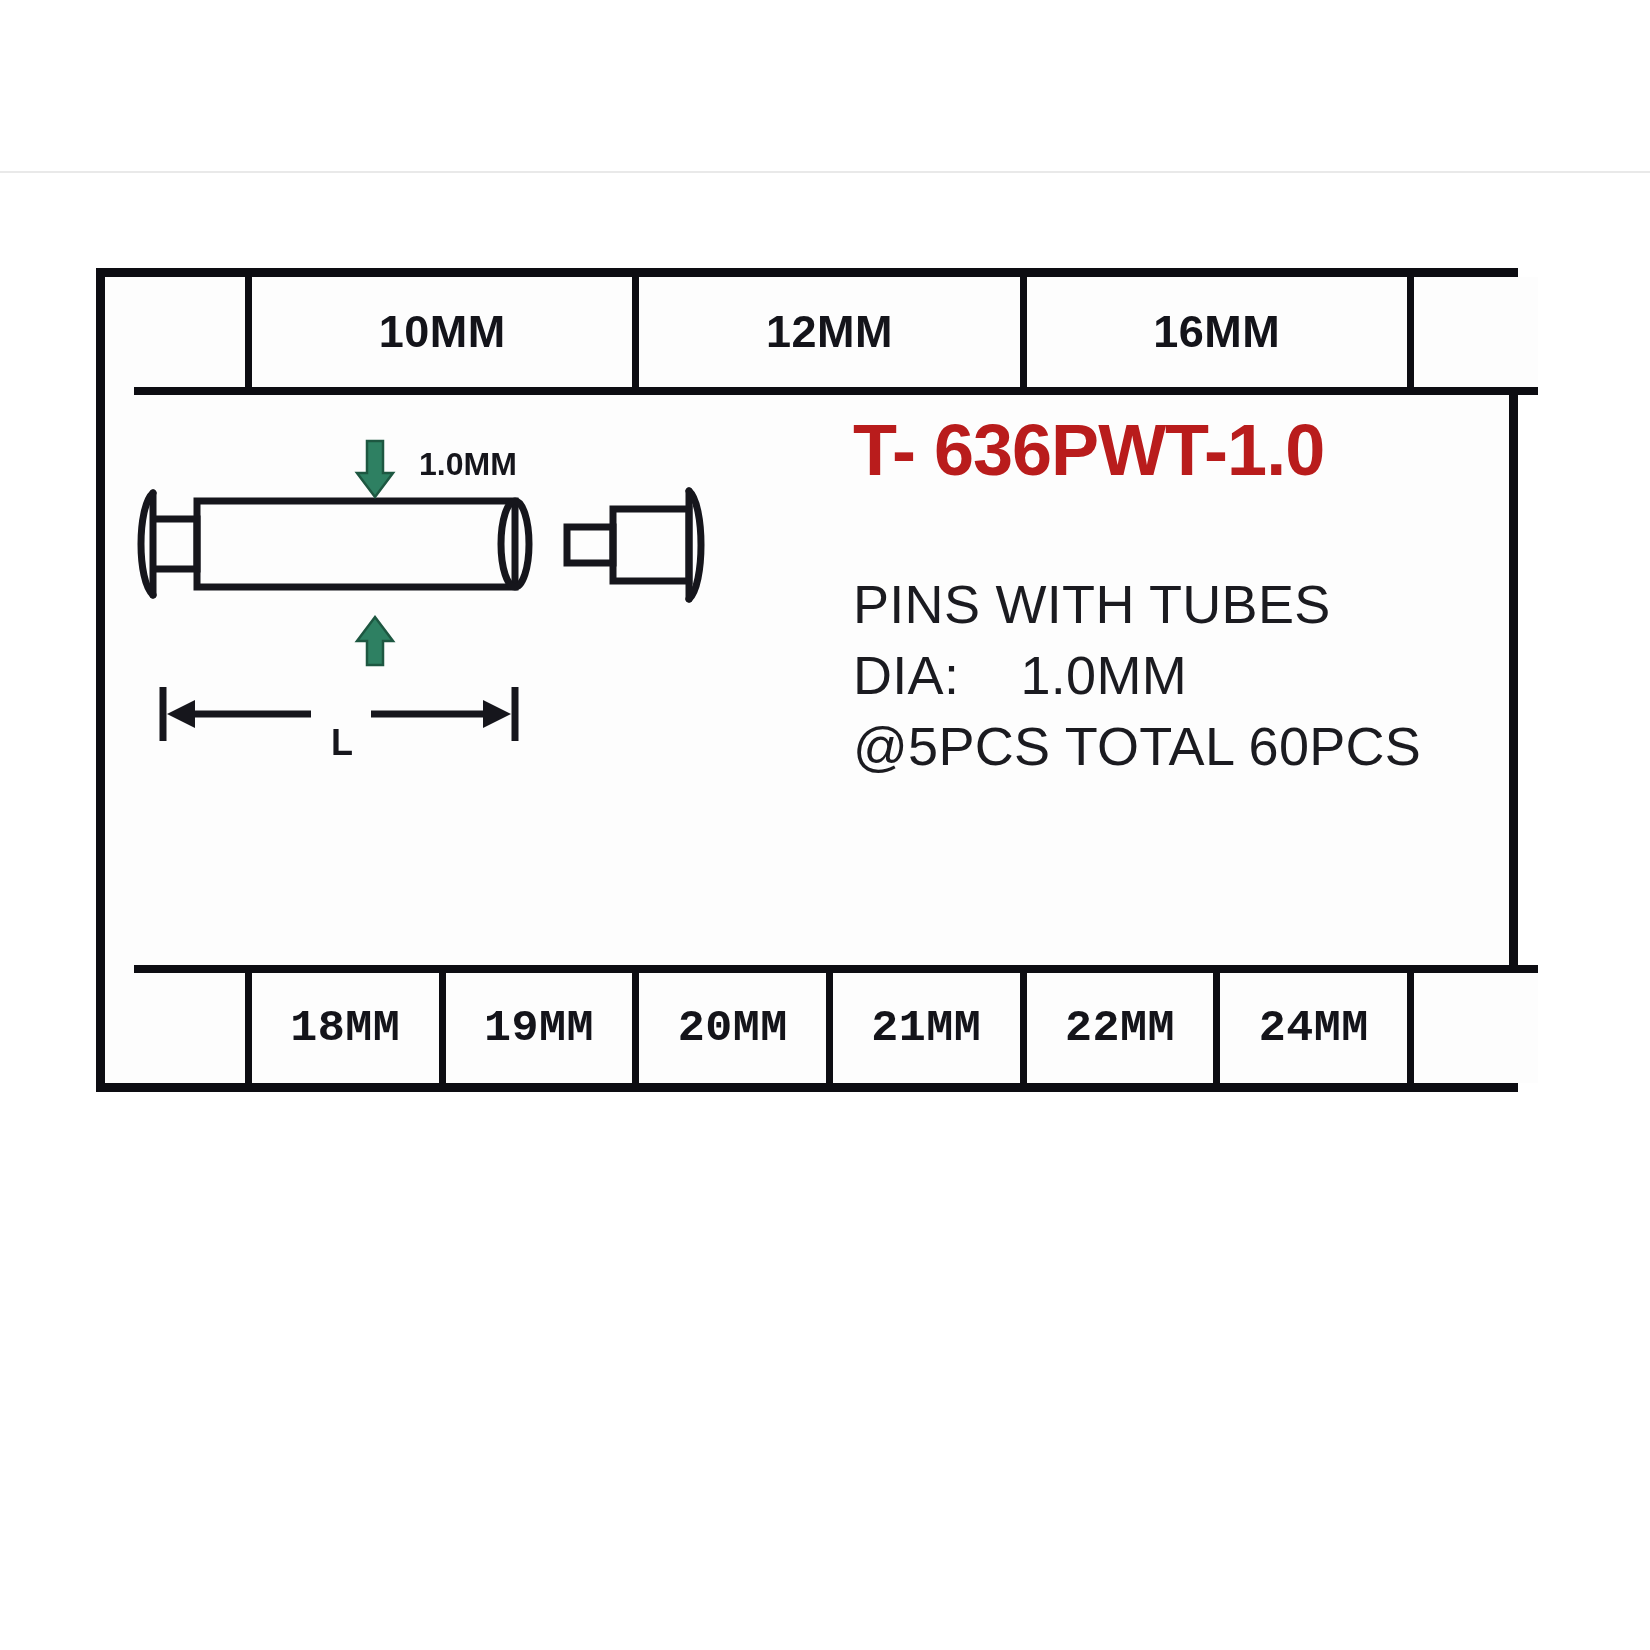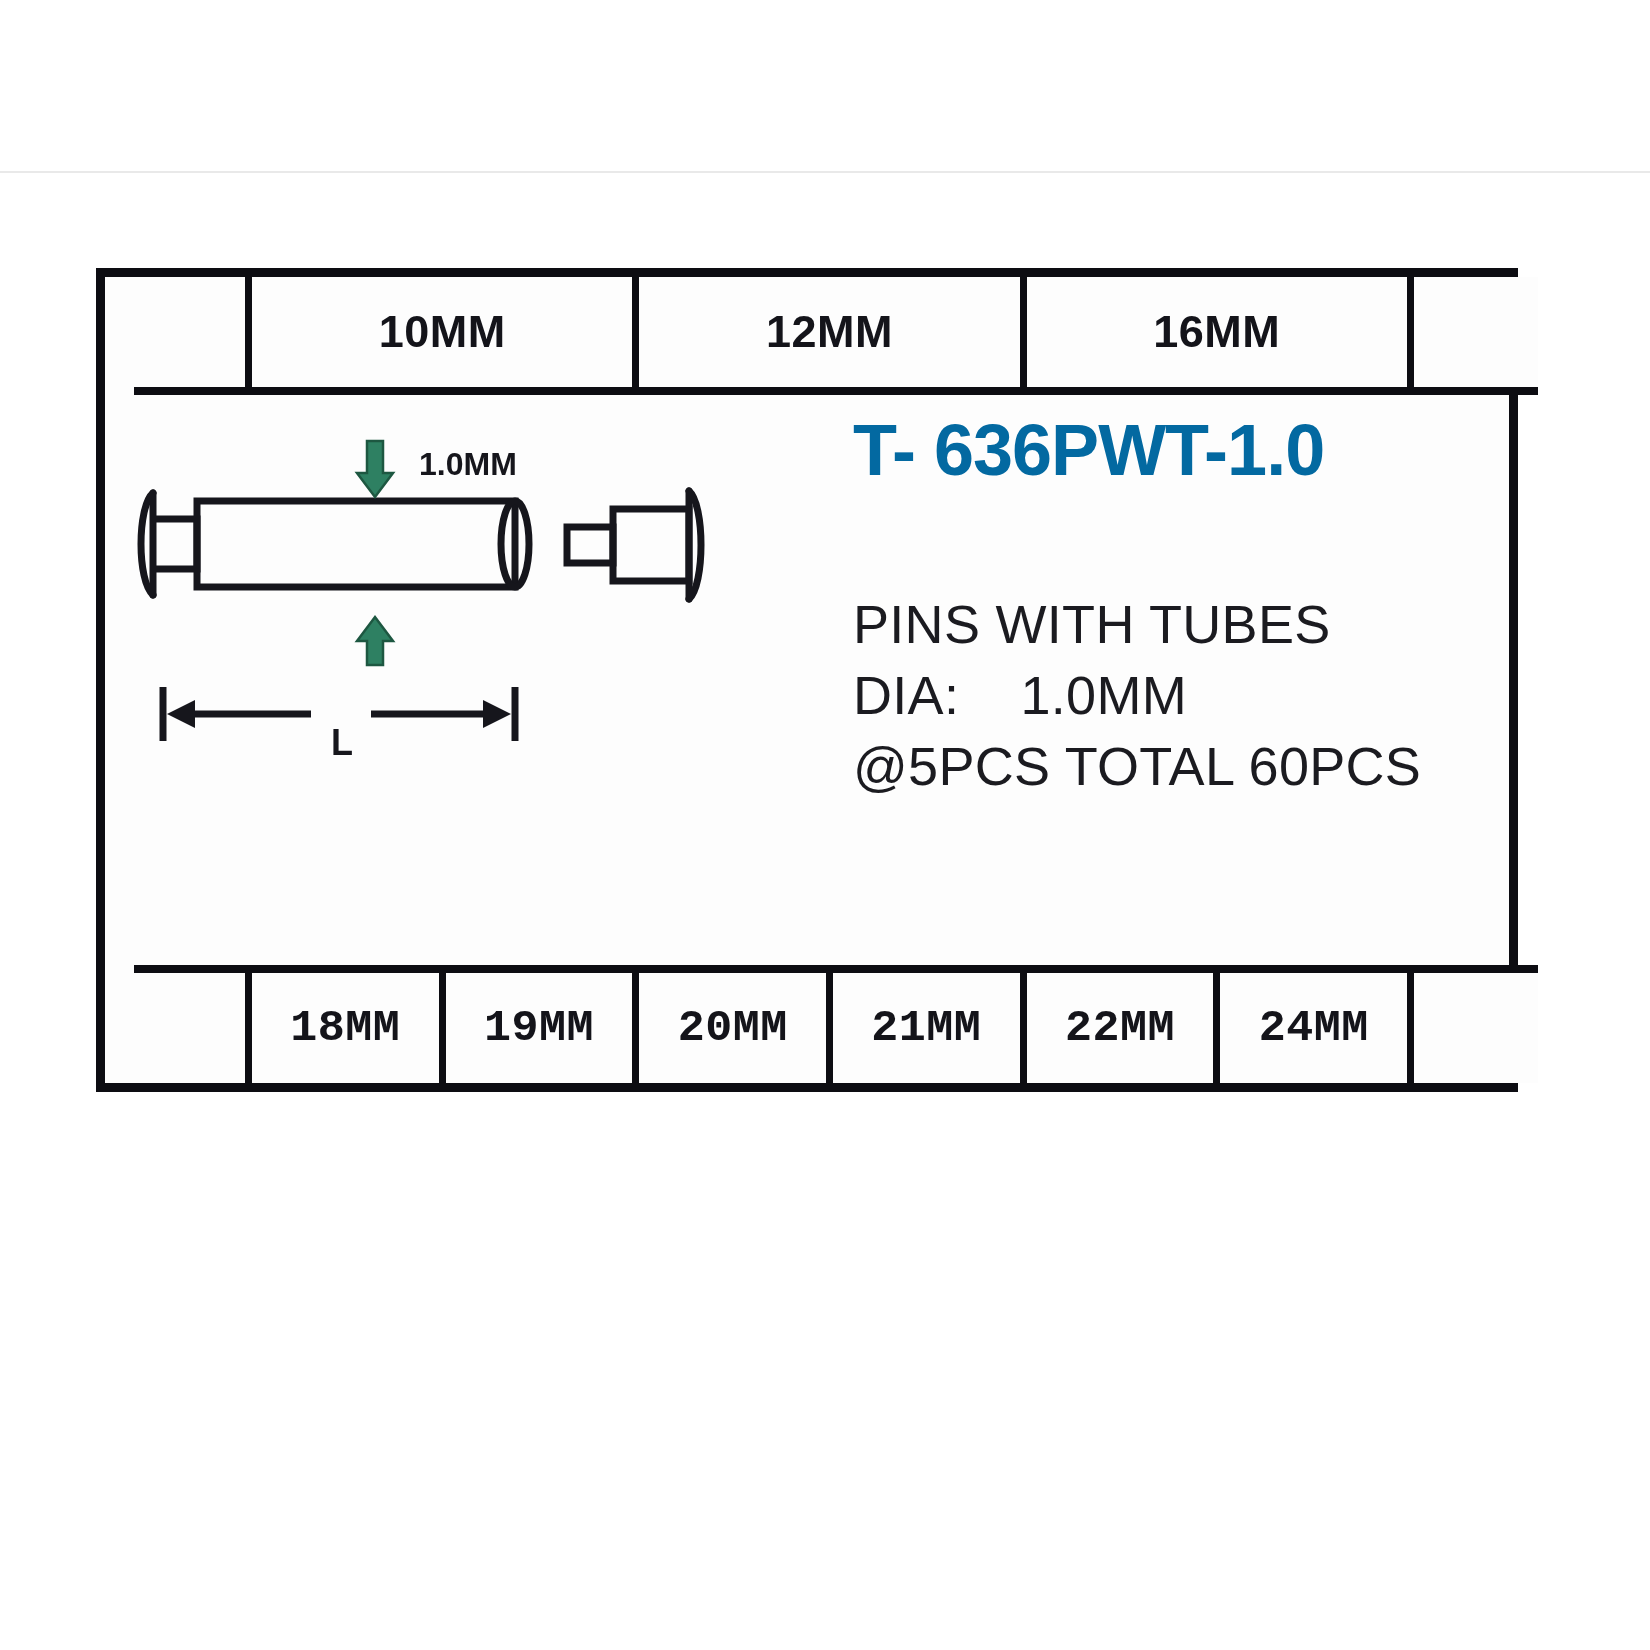--- a/index.html
+++ b/index.html
@@ -109,21 +109,21 @@
 
   .product-code {
     font-size: 72px;
     font-weight: 700;
     letter-spacing: -1px;
     line-height: 1.05;
     white-space: nowrap;
   }
 
   .spec-block {
-    margin-top: 100px;
+    margin-top: 80px;
   }
   .spec-line {
     font-size: 54px;
     font-weight: 400;
     color: #1b1b20;
     line-height: 1.32;
     white-space: pre;
     letter-spacing: 0.3px;
   }
 </style>
@@ -178,21 +178,21 @@
         <path d="M 70 279 L 188 279" stroke="#16161c" stroke-width="7"></path>
 
         <path d="M 388 279 L 360 265 L 360 293 Z" fill="#16161c"></path>
         <path d="M 248 279 L 362 279" stroke="#16161c" stroke-width="7"></path>
 
         <text x="208" y="320" font-family="'Liberation Sans', sans-serif" font-size="36" font-weight="700" fill="#16161c">L</text>
       </svg>
     </div>
 
     <div class="info-pane">
-      <div class="product-code" style="color: #0369a1;">T- 636PWT-1.0</div>
+      <div class="product-code" style="color: #b91c1c;">T- 636PWT-1.0</div>
 
       <div class="spec-block">
         <div class="spec-line">PINS WITH TUBES</div>
         <div class="spec-line">DIA:    1.0MM</div>
         <div class="spec-line">@5PCS TOTAL 60PCS</div>
       </div>
     </div>
   </div>
 
   <div class="size-row bottom">

